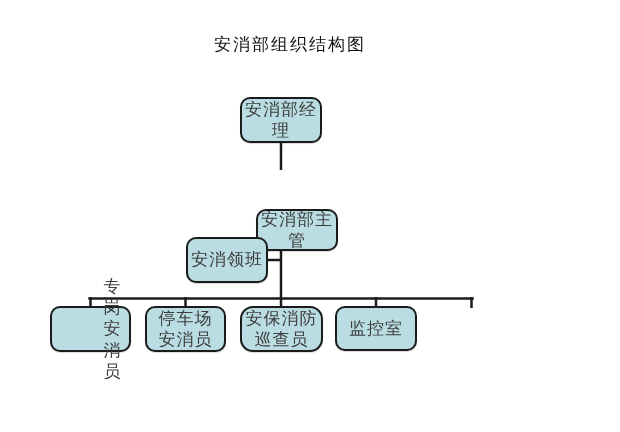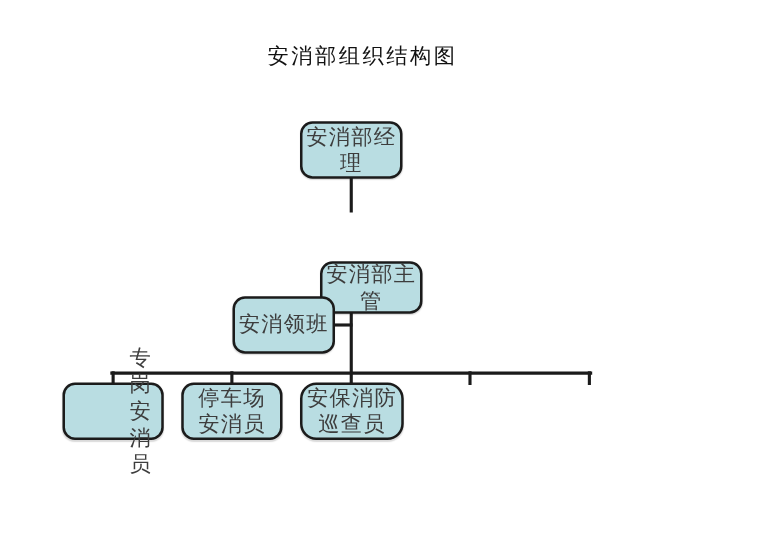--- a/index.html
+++ b/index.html
@@ -100,15 +100,18 @@
   <div class="node" style="left:145px; top:306px; width:81px; height:46px;">
     <span>停车场
 安消员</span>
   </div>
 
   <div class="node" style="left:240px; top:306px; width:83px; height:46px;border-radius:13px;">
     <span>安保消防
 巡查员</span>
   </div>
 
+  <div class="node" style="left:335px; top:306px; width:82px; height:45px;">
+    <span>监控室</span>
+  </div>
 
 
 </div>
 
 </body></html>

